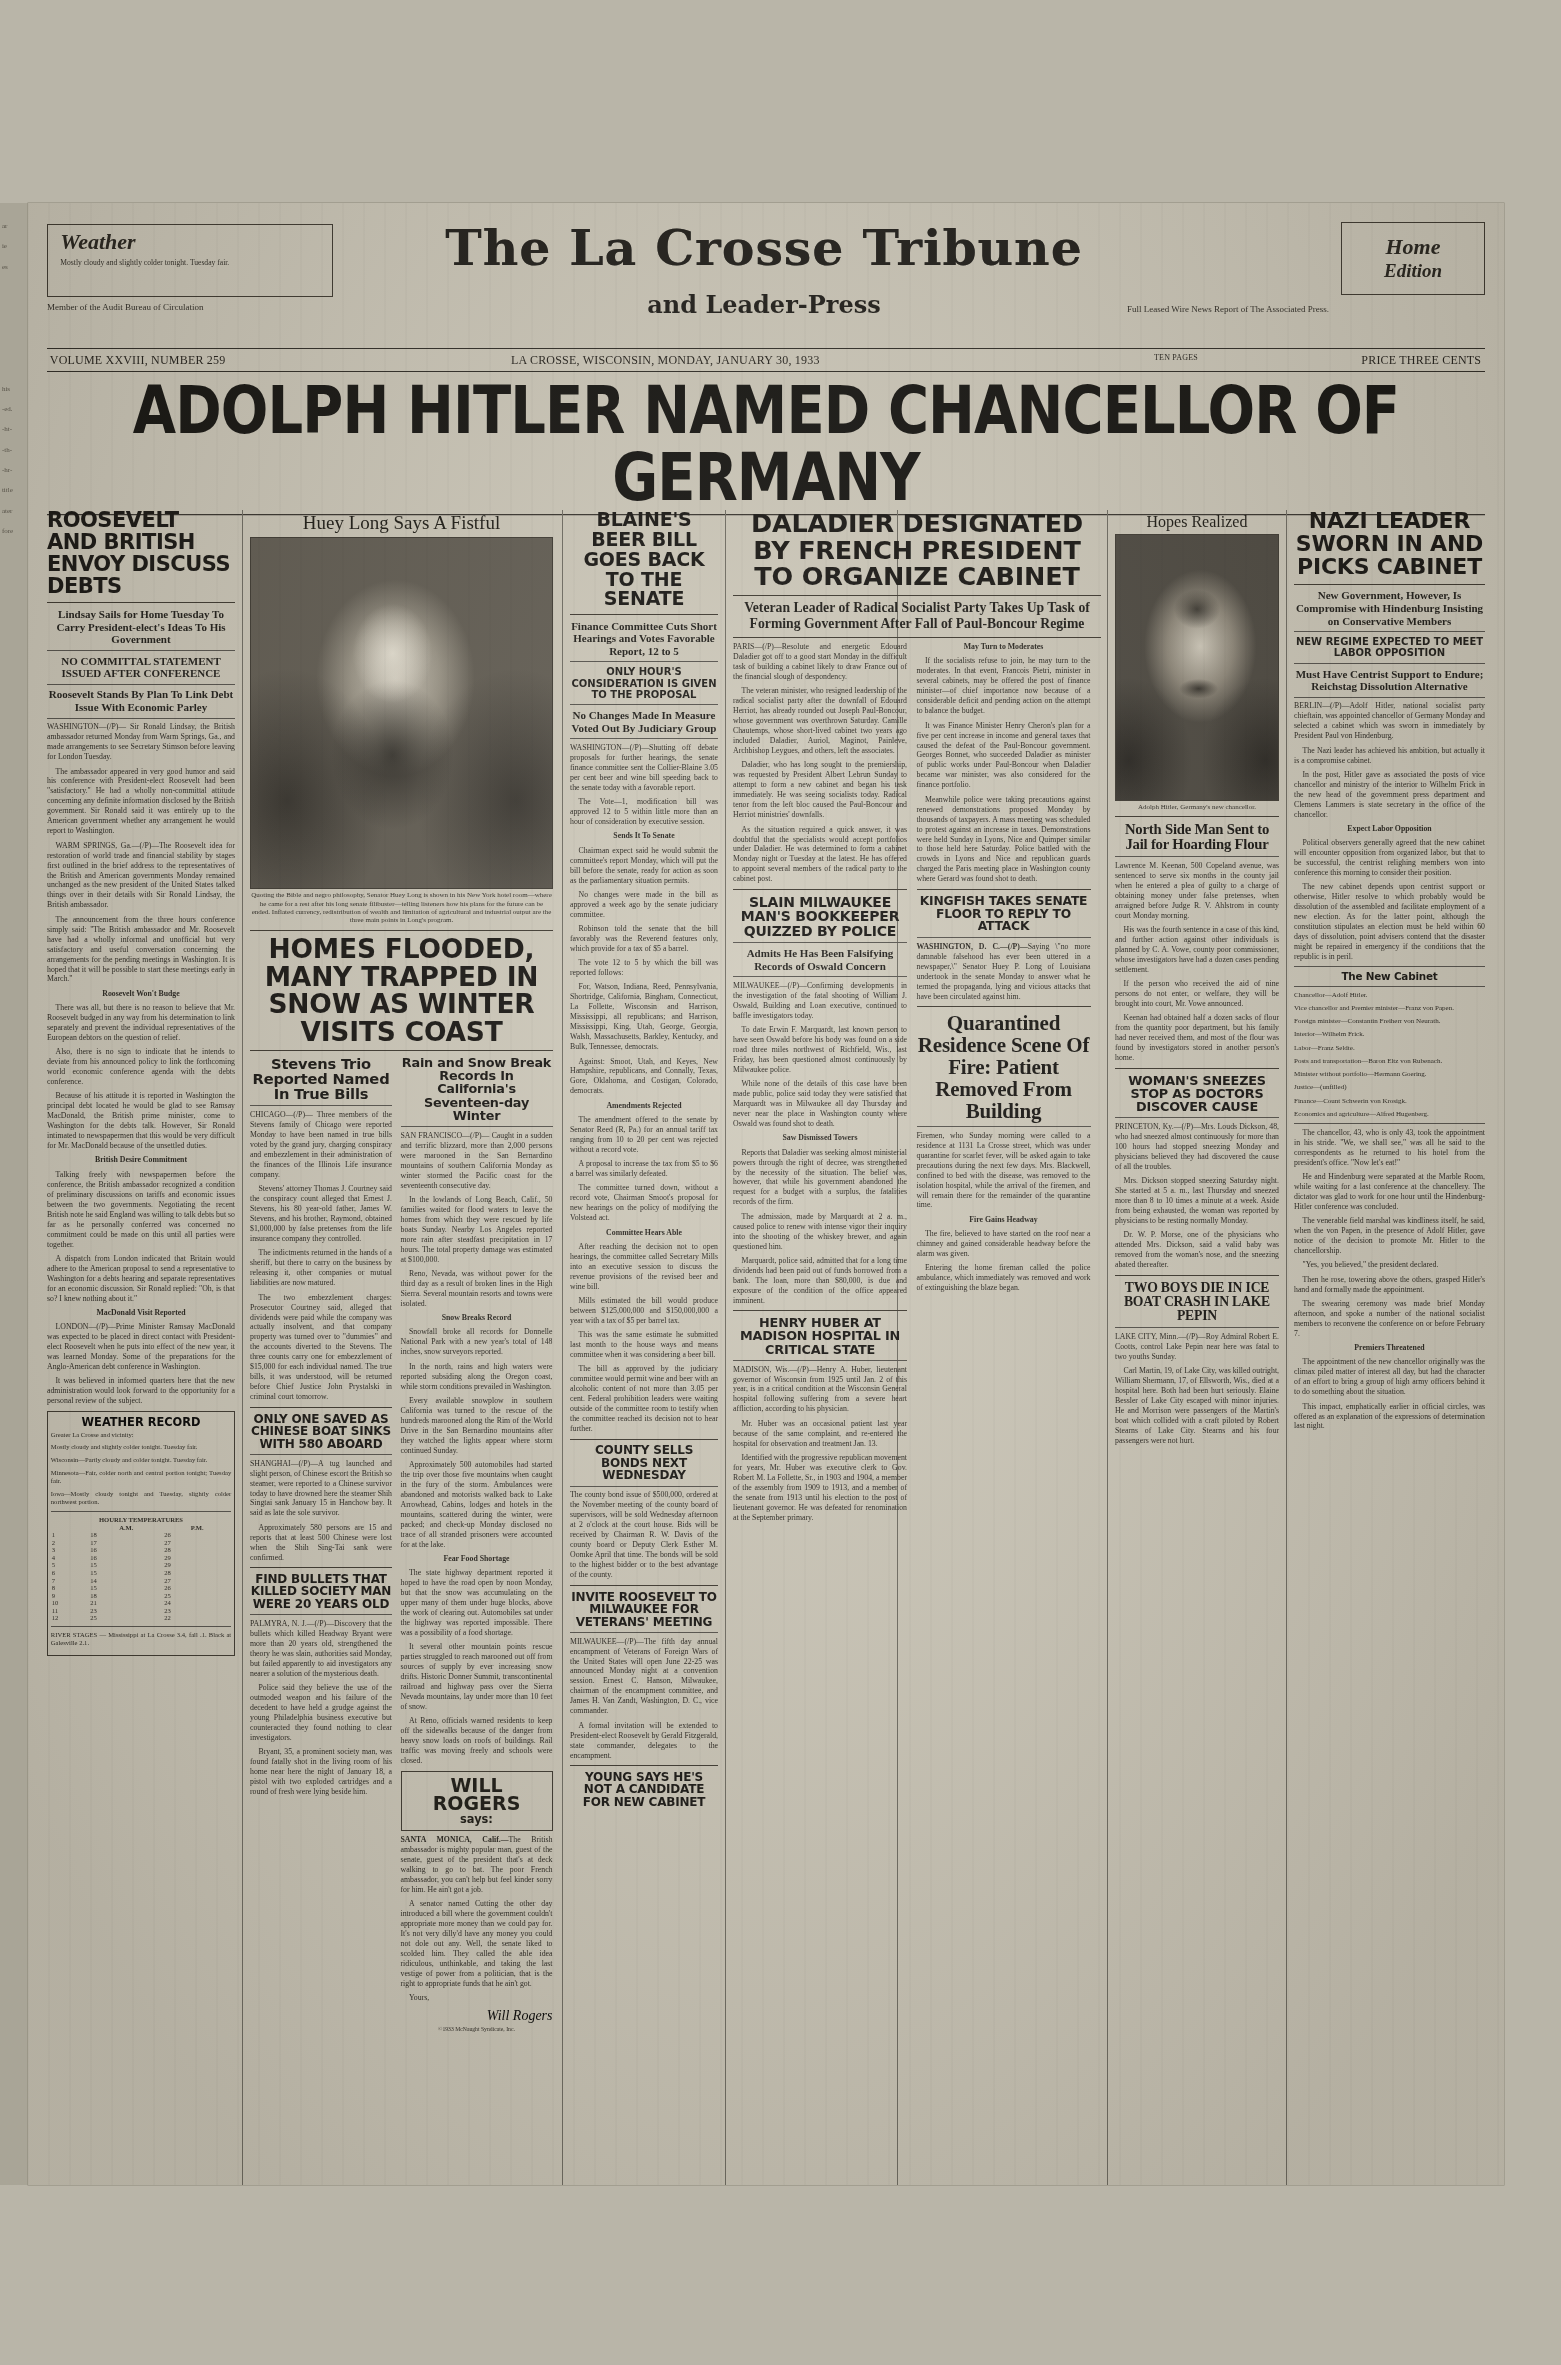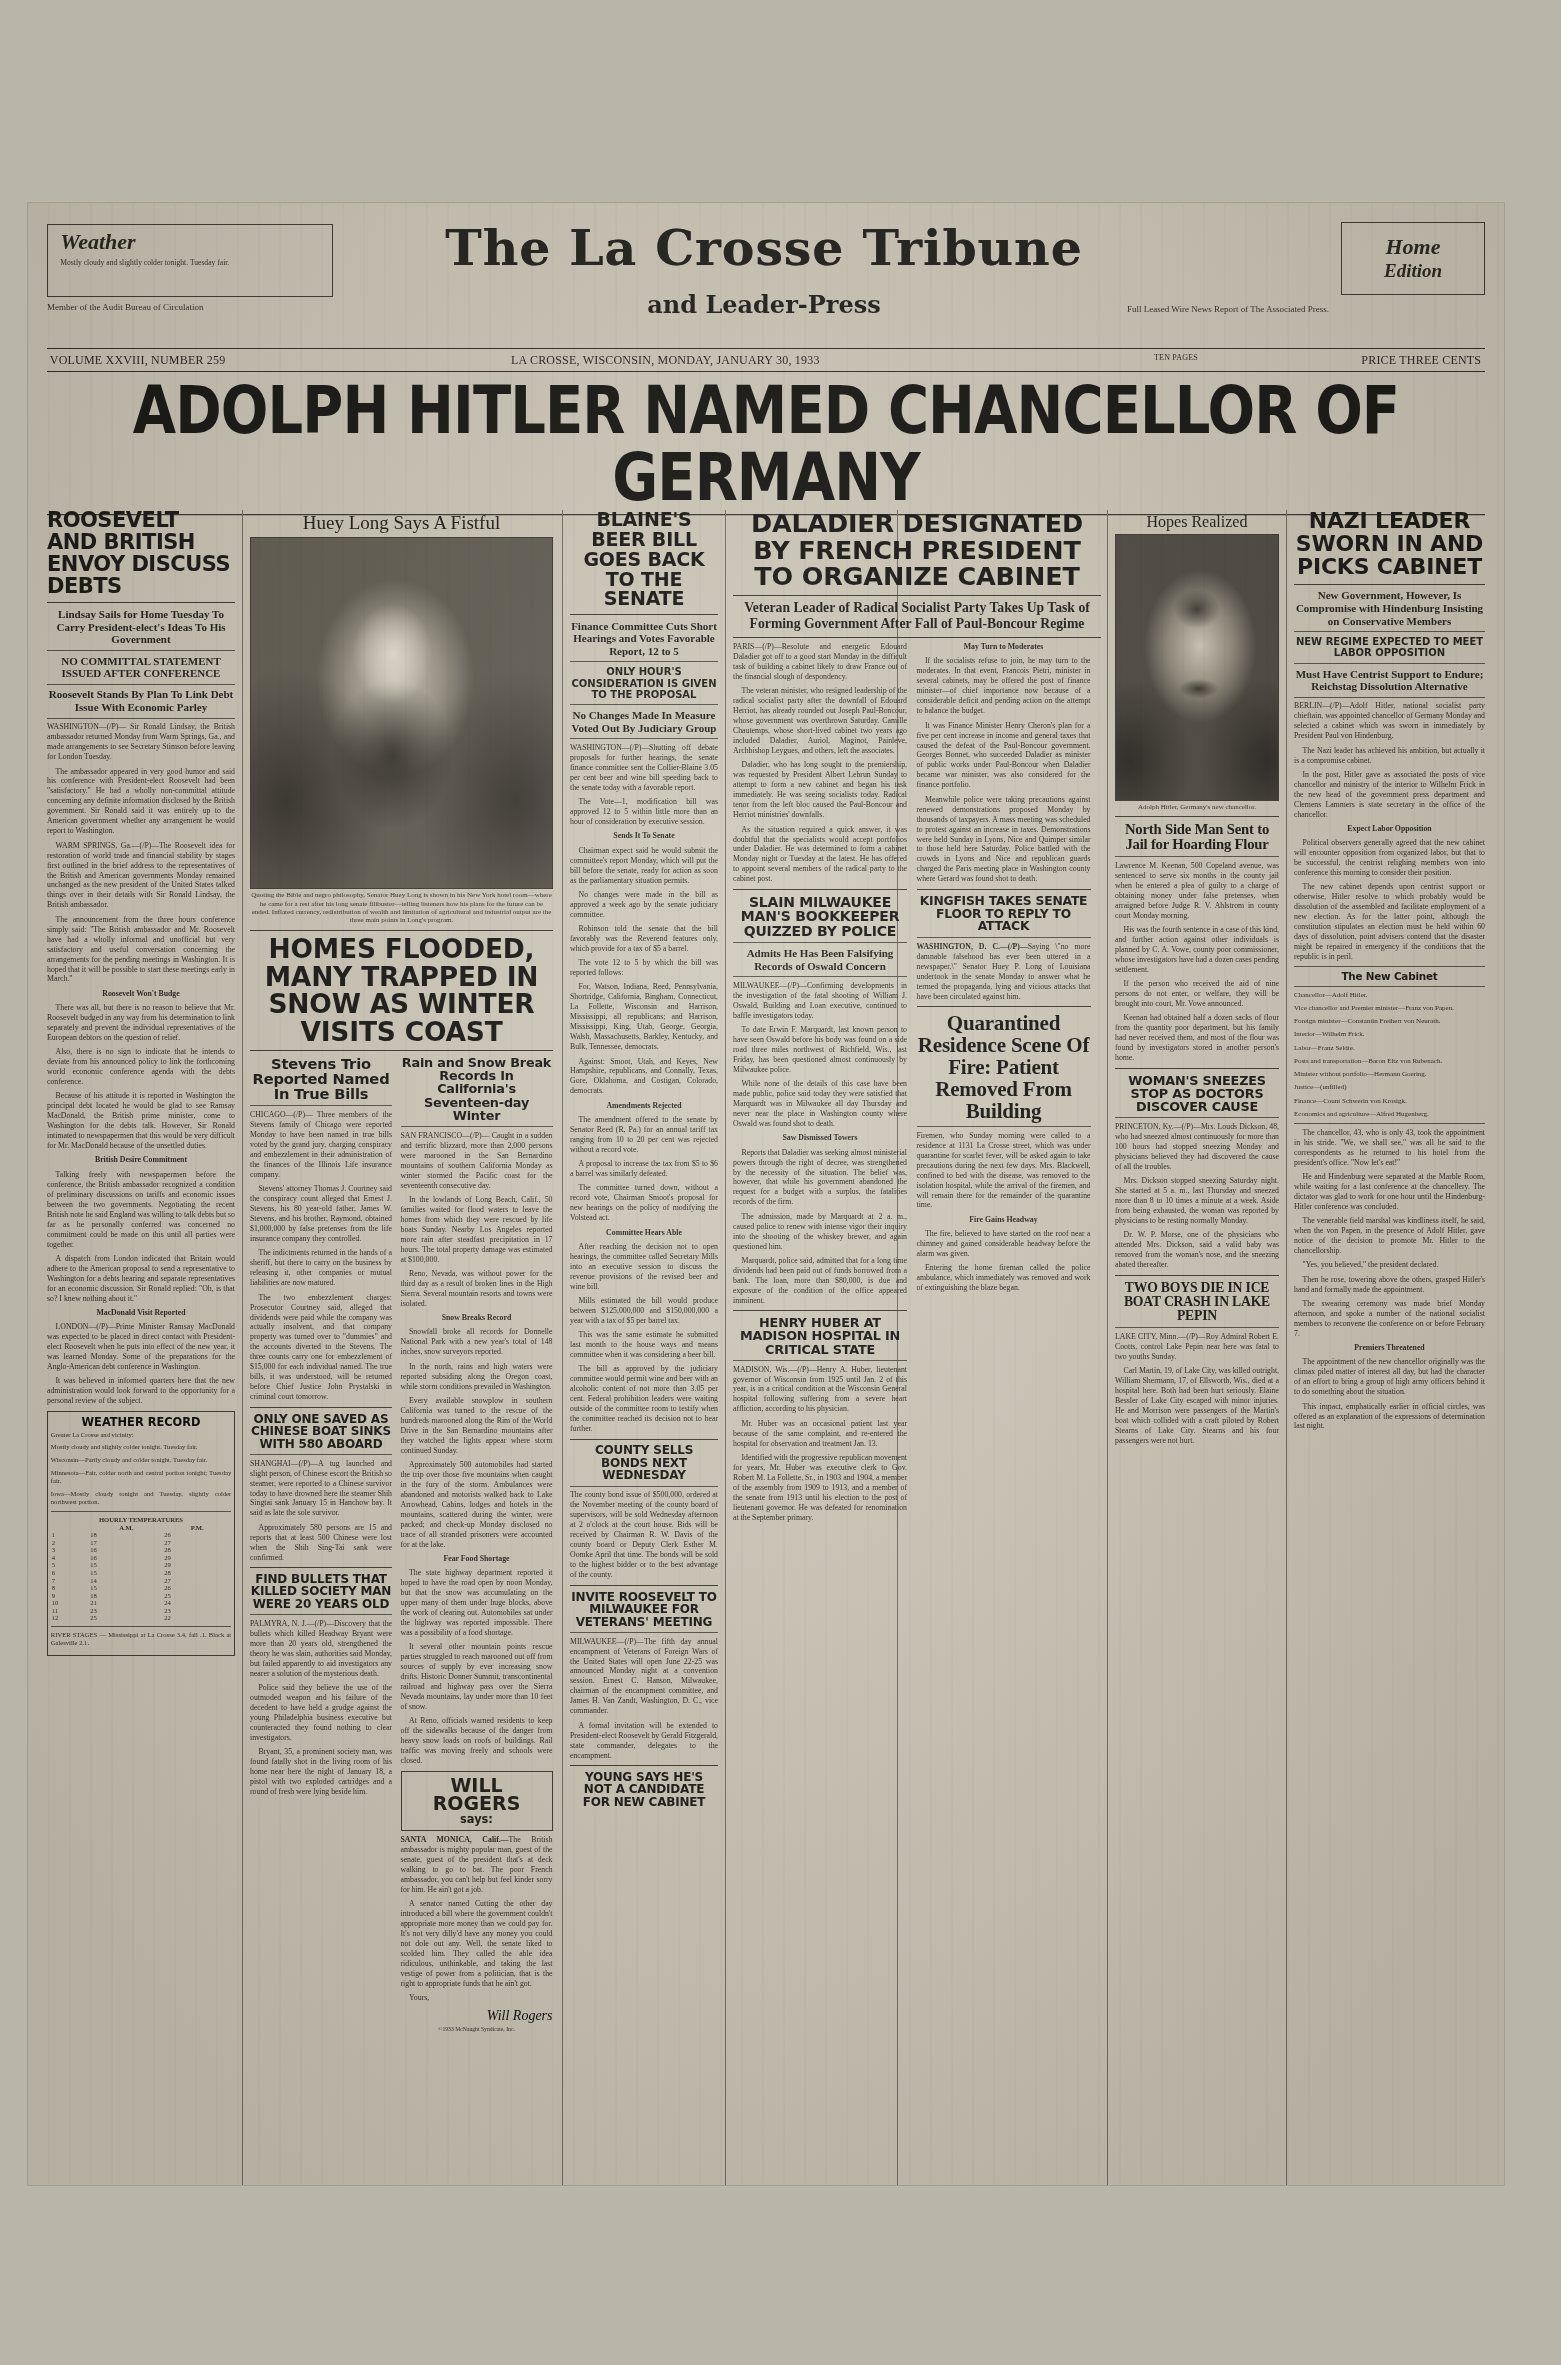--- a/index.html
+++ b/index.html
@@ -143,20 +143,33 @@
   .willrogers{border:0.9px solid #3a352c;padding:3.8px;text-align:center;margin:4.7px 0;}
   .wr-name{font-family:"DejaVu Sans",sans-serif;font-weight:bold;font-size:19px;line-height:.95;color:#17150f;}
   .wr-says{font-family:"DejaVu Sans",sans-serif;font-weight:bold;font-size:11.4px;color:#17150f;}
   .sig{font-family:"Liberation Serif",serif;font-style:italic;font-size:14px;text-align:right;margin-top:2.8px;}
 </style>
 </head>
 <body>
 
 <div id="page">
 
+  <div class="edge-left">
+    <div class="ghost">ar</div>
+    <div class="ghost">ie</div>
+    <div class="ghost">es</div>
+    <div class="ghost" style="margin-top:114px;">his</div>
+    <div class="ghost">-ed.</div>
+    <div class="ghost">-ht-</div>
+    <div class="ghost">-th-</div>
+    <div class="ghost">-hr-</div>
+    <div class="ghost">title</div>
+    <div class="ghost">ater</div>
+    <div class="ghost">fore</div>
+  </div>
 
   <div id="sheet">
     <div class="inner">
 
       <div class="masthead">
         <div class="weather-box">
           <div class="weather-title">Weather</div>
           <div class="weather-text">Mostly cloudy and slightly colder tonight. Tuesday fair.</div>
         </div>
         <div class="audit-line">Member of the Audit Bureau of Circulation</div>

